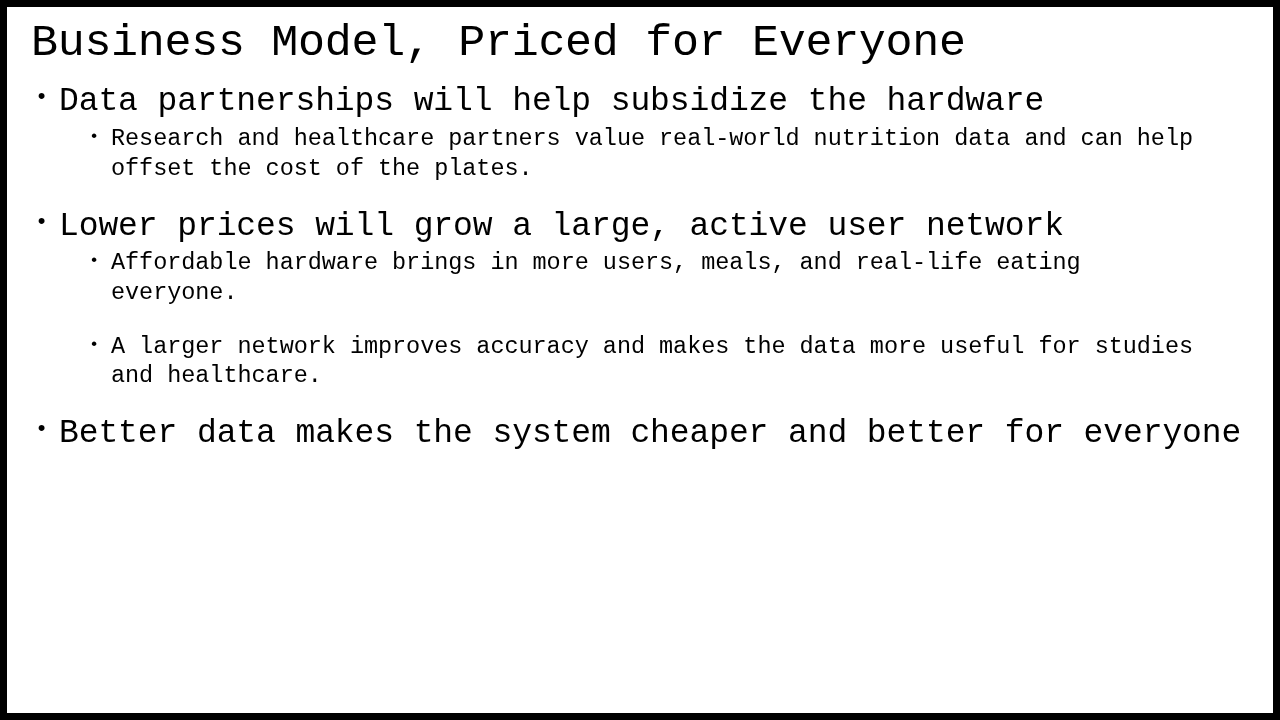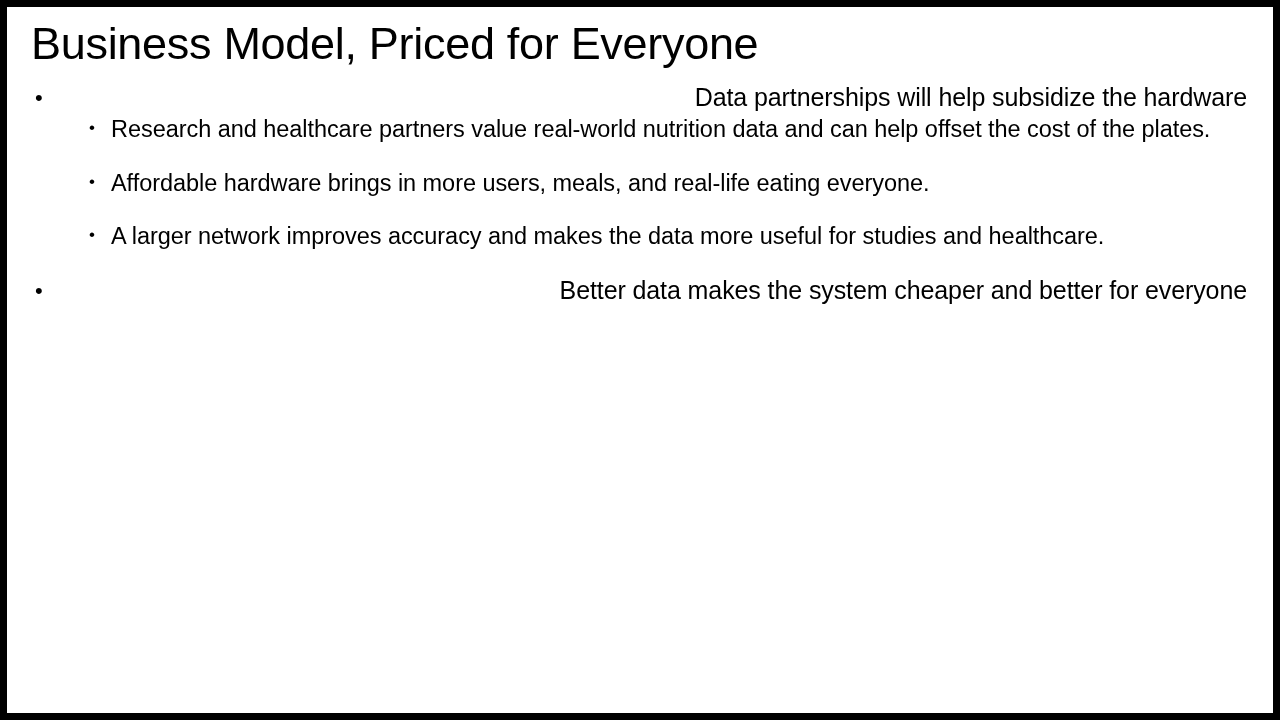--- a/index.html
+++ b/index.html
@@ -15,20 +15,21 @@
     color: #000000;
   }
   .slide {
     position: relative;
     box-sizing: border-box;
     width: 1280px;
     height: 720px;
     background: #ffffff;
     border: 7px solid #000000;
     padding: 0;
+    font-family: Liberation Mono, monospace;
   }
   .slide-inner {
     box-sizing: border-box;
     width: 100%;
     height: 100%;
     padding: 8px 26px 0 20px;
   }
   .slide-title {
     font-size: 45px;
     line-height: 1.12;
@@ -46,27 +47,26 @@
   .bullet-group {
     margin: 0 0 24px 0;
     padding: 0;
   }
   .bullet-group.last {
     margin-bottom: 0;
   }
   .bullet-l1 {
     position: relative;
     display: block;
-    font-size: 25px;
+    font-size: 33px;
     line-height: 1.18;
     padding-left: 32px;
     margin: 0 0 2px 0;
     color: #000000;
     letter-spacing: -0.1px;
-    text-align: right;
   }
   .bullet-l1::before {
     content: "\2022";
     position: absolute;
     left: 8px;
     top: -1px;
     font-size: 22px;
     line-height: 1.45;
   }
   .sub-list {
@@ -110,20 +110,21 @@
       <li class="bullet-group">
         <div class="bullet-l1">Data partnerships will help subsidize the hardware</div>
         <ul class="sub-list">
           <li class="bullet-l2">
             <span class="txt">Research and healthcare partners value real-world nutrition data and can help offset the cost of the plates.</span>
           </li>
         </ul>
       </li>
 
       <li class="bullet-group">
+        <div class="bullet-l1">Lower prices will grow a large, active user network</div>
         <ul class="sub-list">
           <li class="bullet-l2">
             <span class="txt">Affordable hardware brings in more users, meals, and real-life eating everyone.</span>
           </li>
         </ul>
       </li>
 
       <li class="bullet-group">
         <ul class="sub-list">
           <li class="bullet-l2">

